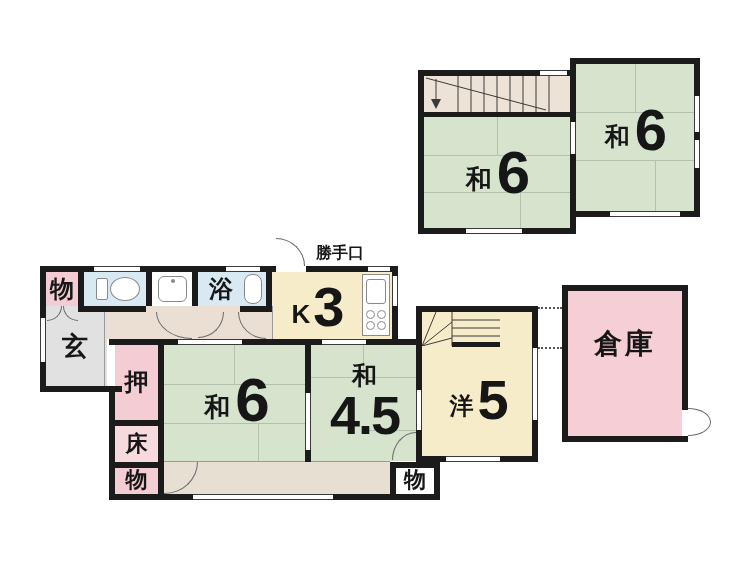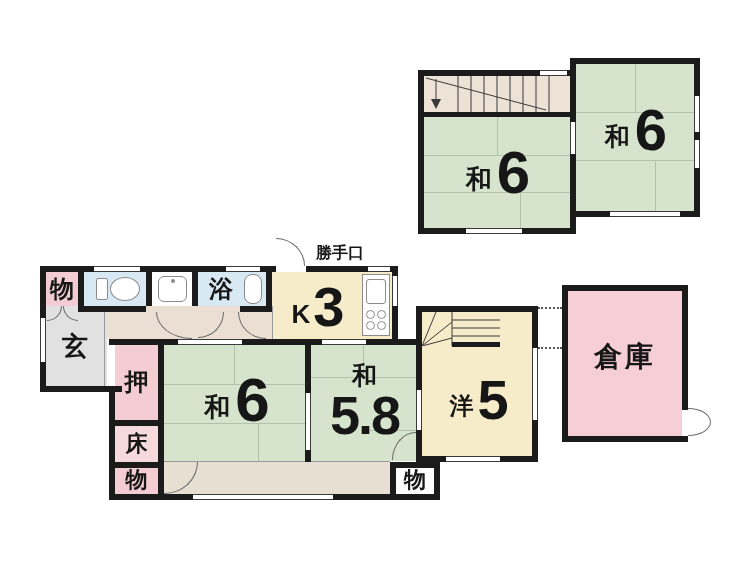--- a/index.html
+++ b/index.html
@@ -219,26 +219,26 @@
   </div>
   <div class="lbl" style="left:115px;top:466px;width:43px;height:28px;font-size:22px;">
     <span>物</span>
   </div>
   <div class="lbl" style="left:172px;top:368px;width:128px;height:64px;">
     <span class="kj" style="font-size:26px;margin-right:5px;margin-top:14px;">和</span>
     <span class="big" style="font-size:62px;">6</span>
   </div>
   <div class="lbl" style="left:313px;top:352px;width:103px;height:100px;flex-direction:column;">
     <span class="kj" style="font-size:25px;">和</span>
-    <span class="big" style="font-size:54px;">5.8</span>
+    <span class="big" style="font-size:54px;">4.5</span>
   </div>
   <div class="lbl" style="left:396px;top:466px;width:38px;height:28px;font-size:22px;">
     <span>物</span>
   </div>
   <div class="lbl" style="left:428px;top:370px;width:100px;height:60px;">
     <span class="kj" style="font-size:24px;margin-right:4px;margin-top:12px;">洋</span>
     <span class="big" style="font-size:56px;">5</span>
   </div>
-  <div class="lbl" style="left:568px;top:337px;width:114px;height:40px;font-size:28px;letter-spacing:3px;">
+  <div class="lbl" style="left:568px;top:324px;width:114px;height:40px;font-size:28px;letter-spacing:3px;">
     <span>倉庫</span>
   </div>
 
 </div>
 
 </body></html>

